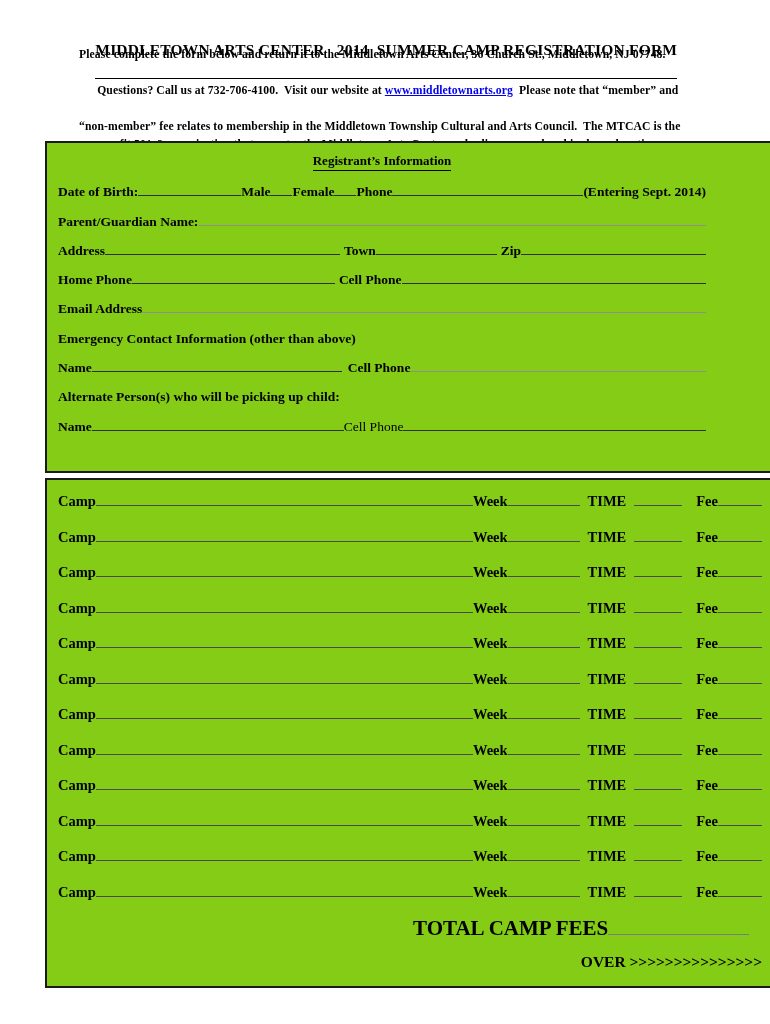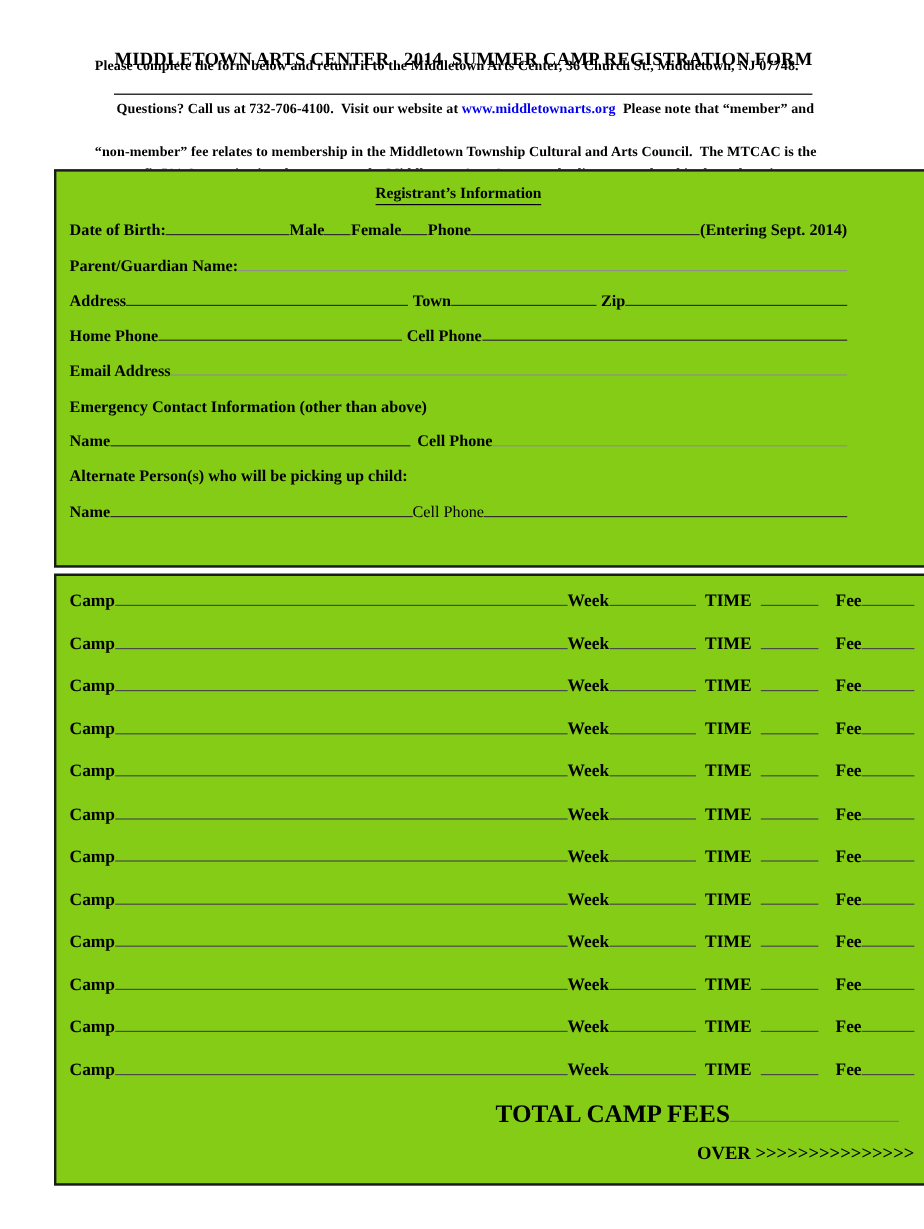--- a/index.html
+++ b/index.html
@@ -24,20 +24,21 @@
     padding-bottom:19px;
   }
   .intro {
     position:absolute; top:46px; left:79px;
     font-size:11.7px; line-height:17.9px;
     letter-spacing:.1px;
   }
   .line { white-space:pre; }
   .link {
     color:var(--link-color,#0000ee);
+    text-decoration:underline;
     cursor:pointer;
   }
   
   .box {
     position:absolute; left:45px; width:747px;
     box-sizing:border-box;
     border:2px solid #1a1a1a;
     background:#84cc16;
   }
   .box1 { top:141px; height:332px; padding:5px 84px 0 11px; }

